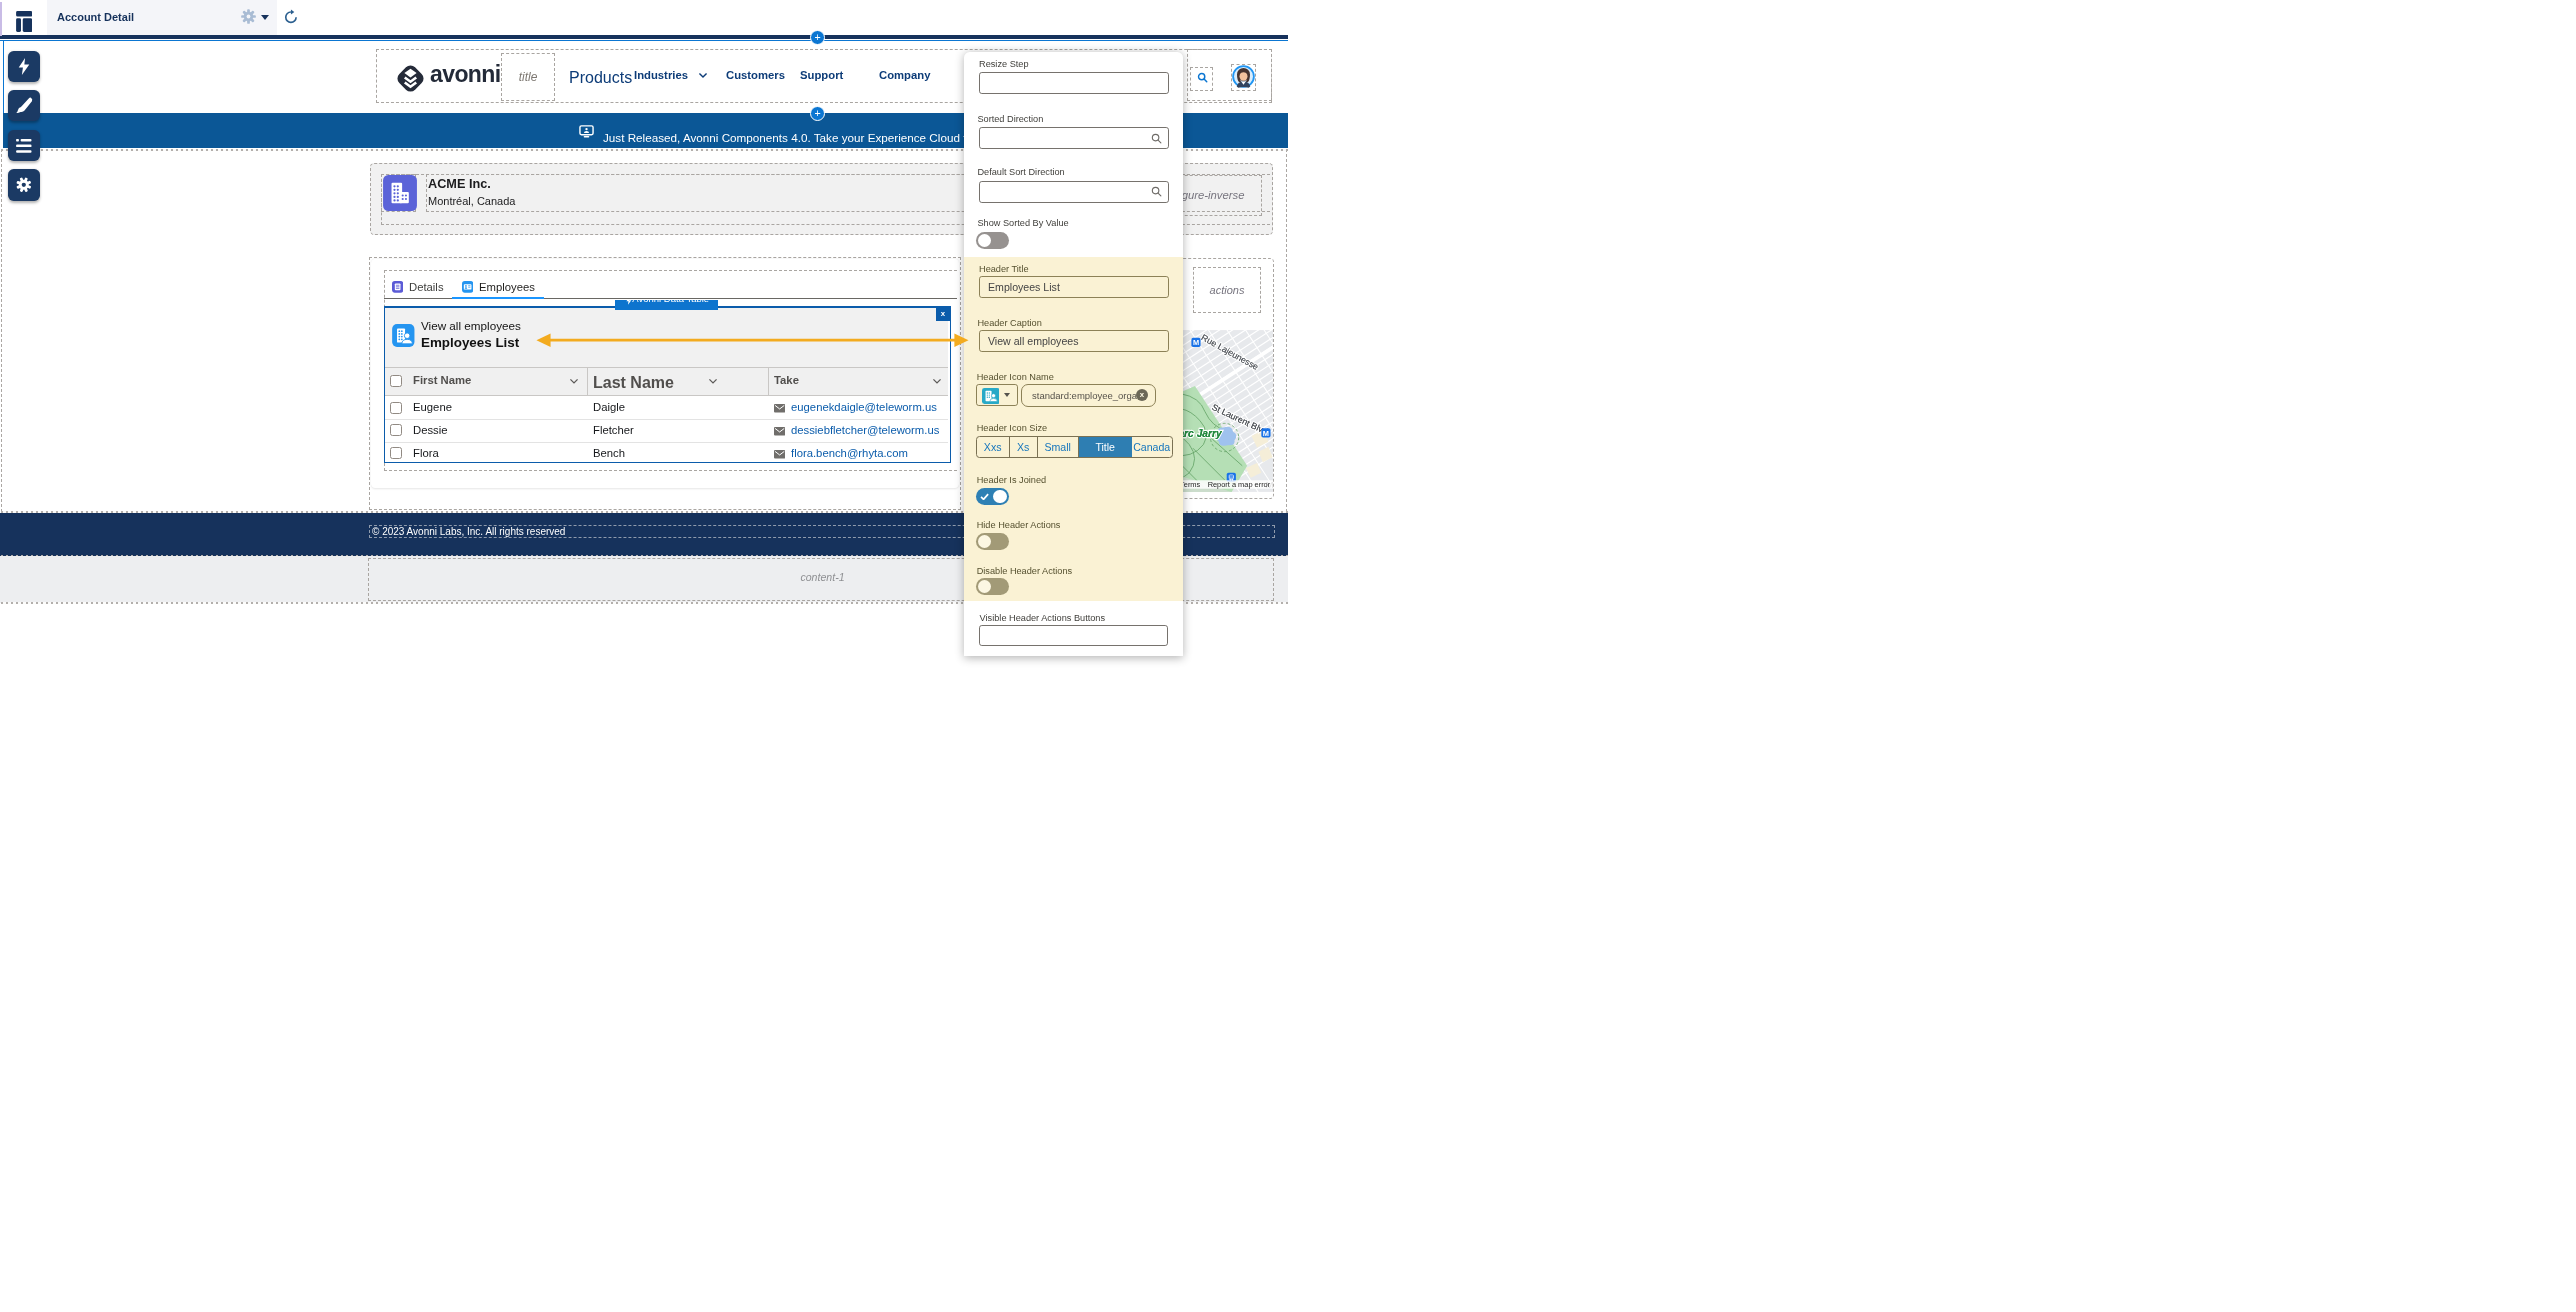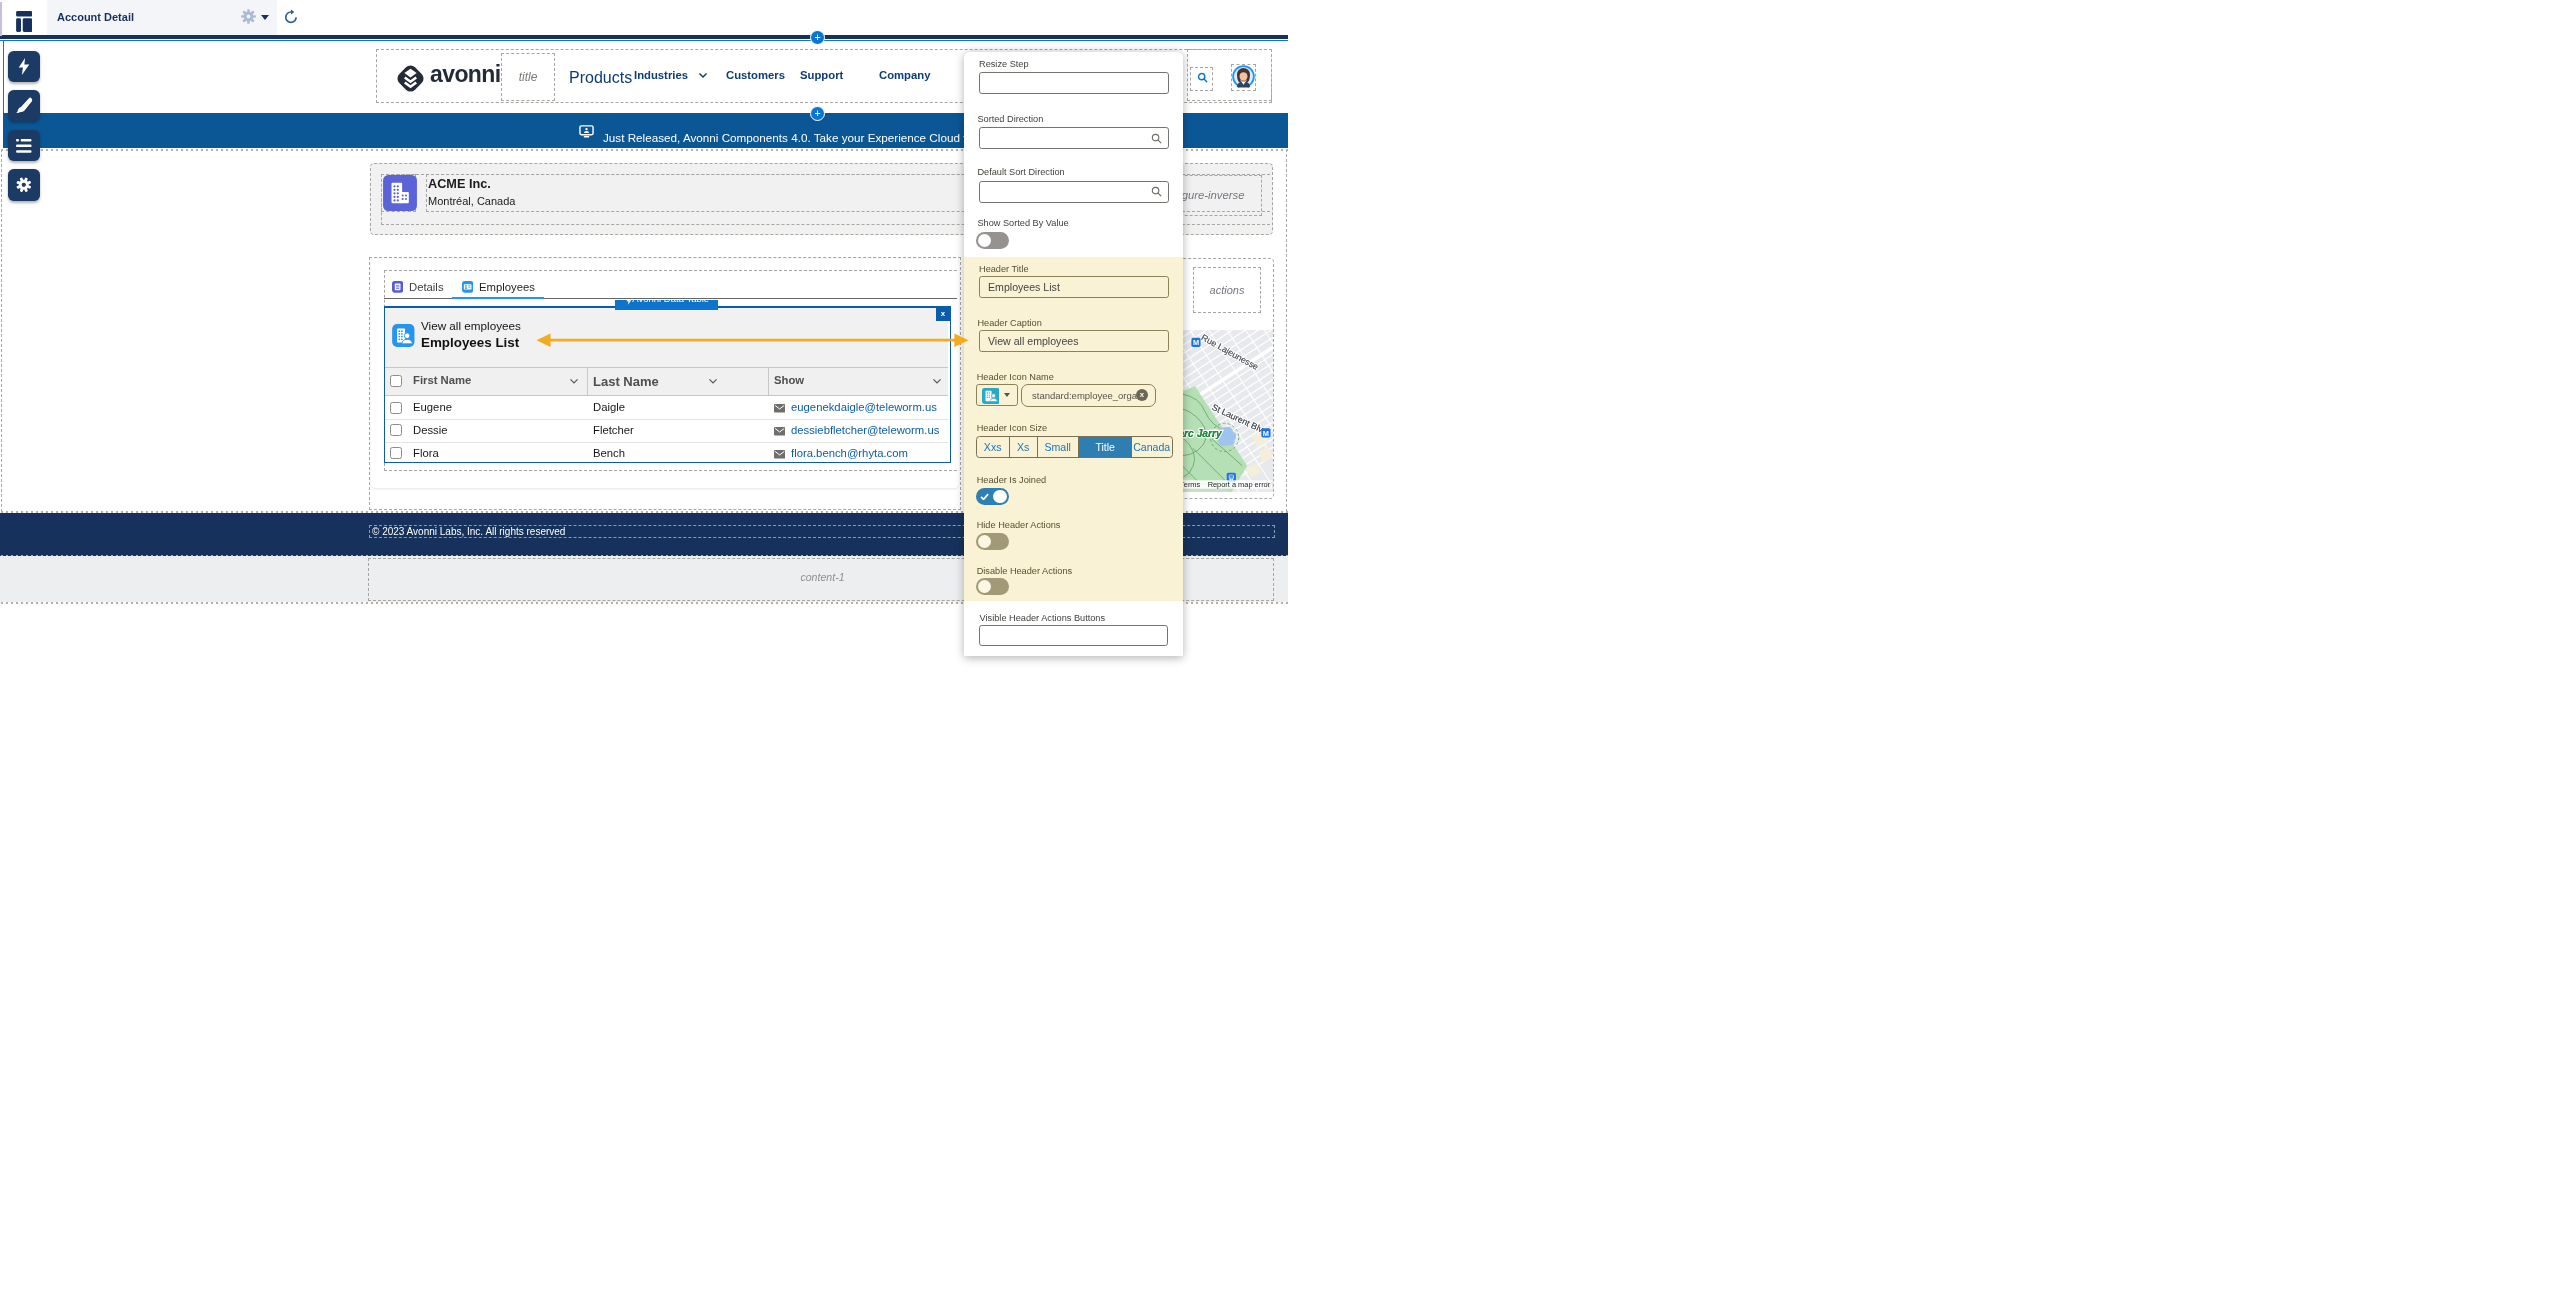--- a/index.html
+++ b/index.html
@@ -166,25 +166,25 @@
 <div class="a" style="left:421px;top:335px;font-size:13.4px;font-weight:bold;color:#111">Employees List</div>
 
 <div class="a" style="left:385px;top:367px;width:563px;height:29px;background:#f0f0f0;border-top:0.7px solid #c9c7c5;border-bottom:0.7px solid #c9c7c5"></div>
 <div class="a" style="left:587px;top:367px;width:0.7px;height:29px;background:#c9c7c5"></div>
 <div class="a" style="left:768px;top:367px;width:0.7px;height:29px;background:#c9c7c5"></div>
 <div class="a" style="left:390px;top:375px;width:12px;height:12px;border:1.1px solid #918a83;border-radius:2.5px;background:#fff"></div>
 <div class="a" style="left:413px;top:374px;font-size:11.3px;font-weight:bold;color:#514f4d">First Name</div>
 <svg class="a" style="left:569px;top:378px" width="10" height="6.4" viewBox="0 0 14 9">
       <polyline points="2,2 7,7 12,2" fill="none" stroke="#5c5a58" stroke-width="1.8"></polyline>
     </svg>
-<div class="a" style="left:593px;top:374px;font-size:13px;font-weight:bold;color:#514f4d">Last Name</div>
+<div class="a" style="left:593px;top:374px;font-size:16px;font-weight:bold;color:#514f4d">Last Name</div>
 <svg class="a" style="left:708px;top:378px" width="10" height="6.4" viewBox="0 0 14 9">
       <polyline points="2,2 7,7 12,2" fill="none" stroke="#5c5a58" stroke-width="1.8"></polyline>
     </svg>
-<div class="a" style="left:774px;top:374px;font-size:11.3px;font-weight:bold;color:#514f4d">Show</div>
+<div class="a" style="left:774px;top:374px;font-size:11.3px;font-weight:bold;color:#514f4d">Take</div>
 <svg class="a" style="left:932px;top:378px" width="10" height="6.4" viewBox="0 0 14 9">
       <polyline points="2,2 7,7 12,2" fill="none" stroke="#5c5a58" stroke-width="1.8"></polyline>
     </svg>
 
 <div class="a" style="left:385px;top:419px;width:563px;height:0.7px;background:#e3e3e3"></div>
 <div class="a" style="left:385px;top:442px;width:563px;height:0.7px;background:#e3e3e3"></div>
 
 <div class="a" style="left:390px;top:402px;width:12px;height:12px;border:1.1px solid #918a83;border-radius:2.5px;background:#fff"></div>
 <div class="a" style="left:413px;top:401px;font-size:11.3px;color:#16181b">Eugene</div>
 <div class="a" style="left:593px;top:401px;font-size:11.3px;color:#16181b">Daigle</div>

